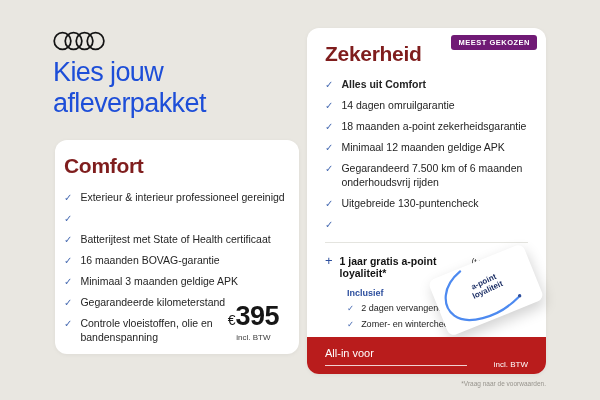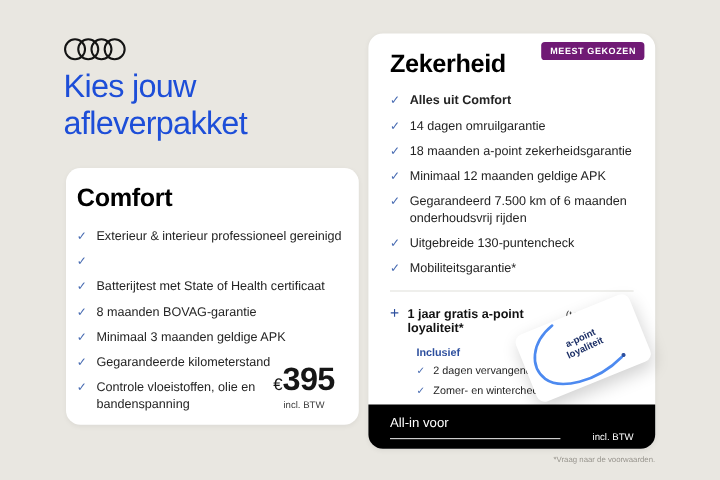--- a/index.html
+++ b/index.html
@@ -18,21 +18,21 @@
     position:absolute; left:53px; top:57px; width:210px;
     font-size:27px; line-height:1.13; font-weight:500;
     letter-spacing:-0.6px; color:#1d4ed8;
   }
 
   
   .card {
     position:absolute; background:#fff; border-radius:12px;
     box-shadow:0 1px 4px rgba(0,0,0,0.05);
   }
-  .card h2 { font-size:21px; font-weight:700; color:#000000; letter-spacing:-0.3px; }
+  .card h2 { font-size:21px; font-weight:700; color:#7f1d1d; letter-spacing:-0.3px; }
 
   ul.checklist { list-style:none; }
   ul.checklist li {
     display:flex; align-items:flex-start; gap:8px;
     font-size:10.5px; line-height:1.32; color:#242424; margin-bottom:7px;
   }
   .chk { color:#4a6db3; font-size:10px; line-height:1.4; flex:0 0 auto; }
   .strong { font-weight:700;text-align:center; }
 
   
@@ -80,21 +80,21 @@
   .lcard svg { position:absolute; left:0; top:0; }
   .lcard-text {
     position:absolute; left:36px; top:17px; text-align:center;
     font-size:8px; font-weight:700; color:#1c2f66; line-height:1.15;
     transform:rotate(-3deg);
   }
 
   
   .allin {
     position:absolute; left:0; right:0; bottom:0; height:37px;
-    background:#000000; border-radius:0 0 12px 12px; color:#fff;
+    background:#b91c1c; border-radius:0 0 12px 12px; color:#fff;
   }
   .allin-label { position:absolute; left:18px; top:10px; font-size:11px; font-weight:500; }
   .allin-line { position:absolute; left:18px; bottom:8px; width:142px; height:1px; background:rgba(255,255,255,0.8); }
   .allin-price { position:absolute; right:18px; top:3px; text-align:right; white-space:nowrap; }
   .allin-price .cur { font-size:13px; }
   .allin-price .amt { font-size:24px; }
   .allin-vat { position:absolute; right:18px; bottom:5px; font-size:8px; color:#fff; }
 
   .footnote {
     position:absolute; top:380px; right:54px;
@@ -125,21 +125,21 @@
       </li>
     <li>
         <span class="chk">✓</span>
       </li>
     <li>
         <span class="chk">✓</span>
         <span>Batterijtest met State of Health certificaat</span>
       </li>
     <li>
         <span class="chk">✓</span>
-        <span>8 maanden BOVAG-garantie</span>
+        <span>16 maanden BOVAG-garantie</span>
       </li>
     <li>
         <span class="chk">✓</span>
         <span>Minimaal 3 maanden geldige APK</span>
       </li>
     <li>
         <span class="chk">✓</span>
         <span>Gegarandeerde kilometerstand</span>
       </li>
     <li>
@@ -176,21 +176,20 @@
     <li>
         <span class="chk">✓</span>
         <span>Gegarandeerd 7.500 km of 6 maanden onderhoudsvrij rijden</span>
       </li>
     <li>
         <span class="chk">✓</span>
         <span>Uitgebreide 130-puntencheck</span>
       </li>
     <li>
         <span class="chk">✓</span>
-        <span>Mobiliteitsgarantie*</span>
       </li>
   </ul>
 
   <div class="divider"></div>
 
   <div class="loyalty-row">
     <span class="plus">+</span>
     <span class="loyalty-label">1 jaar gratis a-point loyaliteit*</span>
     <span class="loyalty-value"><span>(t.w.v. € 437,</span><sup>50</sup><span>)</span></span>
   </div>

